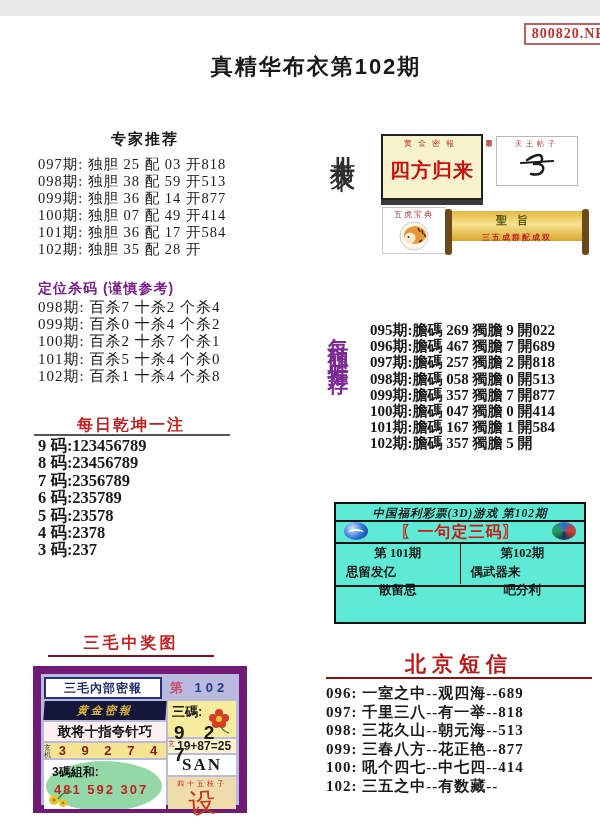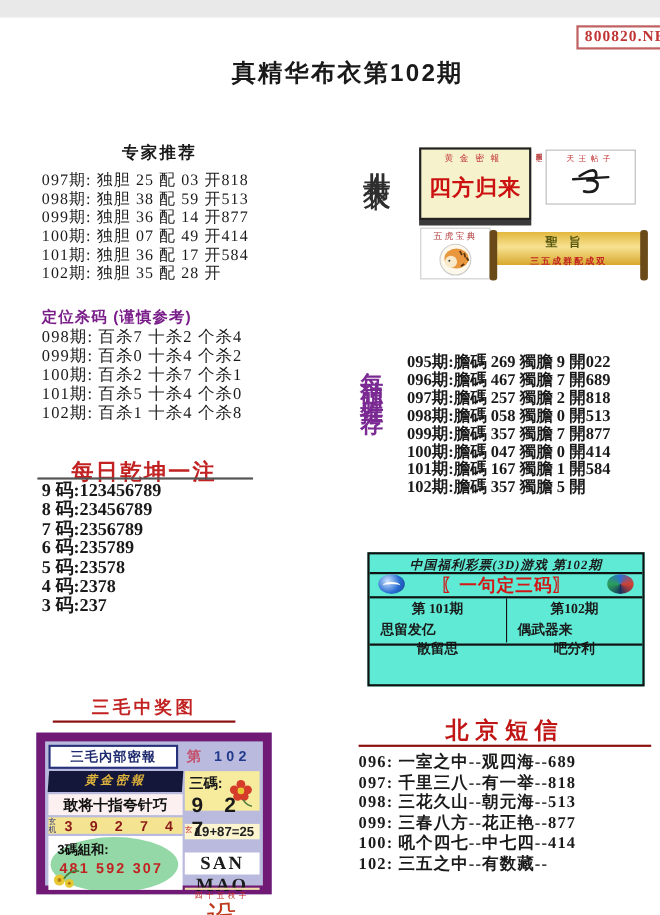--- a/index.html
+++ b/index.html
@@ -11,21 +11,21 @@
               font:bold 14px "Liberation Serif",serif;letter-spacing:1px;background:#fff;}
   .page-title{top:36px;left:0;width:100%;text-align:center;font-size:22px;font-weight:bold;letter-spacing:2px;}
   
   .expert-header{top:114px;left:60px;width:170px;text-align:center;font-weight:bold;font-size:15px;letter-spacing:2px;}
   .expert-rows{top:140px;left:38px;font-family:"Liberation Serif",serif;font-size:14.5px;}
   .expert-rows div{line-height:16.9px;letter-spacing:1px;}
   .dingwei-header{top:264px;left:38px;color:#7a1f8a;font-weight:bold;font-size:14px;letter-spacing:1px;}
   .dingwei-rows{top:283px;left:38px;font-family:"Liberation Serif",serif;font-size:15px;}
   .dingwei-rows div{line-height:17.2px;letter-spacing:1px;}
   .qiankun-header{top:399px;left:36px;width:190px;text-align:center;color:#c22222;font-weight:bold;
-                  font-size:20px;font-family:"Liberation Serif",serif;letter-spacing:2px;}
+                  font-size:16px;font-family:"Liberation Serif",serif;letter-spacing:2px;}
   .qiankun-line{top:418px;left:34px;width:196px;height:2px;background:#555;}
   .qiankun-rows{top:421px;left:38px;font-family:"Liberation Serif",serif;font-size:16.5px;font-weight:bold;}
   .qiankun-rows div{line-height:17.4px;}
   
   .buyi-vertical{top:124px;left:326px;writing-mode:vertical-rl;text-orientation:upright;
                  font-size:26px;letter-spacing:3px;color:#2e2e2e;font-weight:500;}
   .collage{top:115px;left:374px;width:214px;height:126px;}
   .box-sifang{position:absolute;left:7px;top:3px;width:98px;height:62px;background:#f6f2cc;
               border:2px solid #222;}
   .box-sifang .tiny-red{margin-top:2px;text-align:center;font-size:8px;color:#c23333;letter-spacing:6px;}
@@ -88,21 +88,21 @@
   .banner{height:19px;background:#15173a;color:#dcb23c;font-style:italic;font-weight:bold;font-size:11px;
           text-align:center;line-height:19px;letter-spacing:3px;transform:skewX(-4deg);}
   .slogan{height:19px;background:#fdf0f1;color:#111;font-weight:bold;font-size:13.5px;text-align:center;line-height:19px;}
   .strip{height:15px;background:#f4e492;display:flex;align-items:center;}
   .strip .pre{font-size:7px;color:#27307a;width:12px;line-height:7px;}
   .strip .digits{flex:1;text-align:center;color:#8b1a1a;font-weight:bold;font-size:13px;letter-spacing:6px;}
   .zuhe{flex:1;background:#fff;position:relative;overflow:hidden;}
   .zuhe .ellipse{position:absolute;left:2px;top:1px;width:116px;height:50px;background:#93d8a6;border-radius:50%;}
   .zuhe .label{position:absolute;left:8px;top:4px;font-size:12px;font-weight:bold;color:#111;}
   .zuhe .vals{position:absolute;left:10px;top:22px;font-size:13px;font-weight:bold;color:#c22222;letter-spacing:2px;}
-  .card-right{flex:1;display:flex;flex-direction:column;gap:12px;}
+  .card-right{flex:1;display:flex;flex-direction:column;gap:2px;}
   .sanma{height:36px;background:#f7eb9e;position:relative;}
   .sanma .label{margin:2px 0 0 4px;font-size:13px;font-weight:bold;}
   .sanma .digits{margin:1px 0 0 6px;font-size:19px;font-weight:bold;letter-spacing:7px;}
   .formula{height:14px;background:#fbf4cf;display:flex;align-items:flex-start;}
   .formula .pre{font-size:7px;color:#c22222;width:9px;}
   .formula .val{font-size:12px;font-weight:bold;color:#222;}
   .sanmao-en{height:20px;background:#fff;text-align:center;font-family:"Liberation Serif",serif;
              font-weight:bold;font-size:17px;letter-spacing:2px;line-height:20px;}
   .shebox{flex:1;background:#efdcad;position:relative;}
   .shebox .tiny{position:absolute;top:2px;left:0;width:100%;text-align:center;font-size:7px;color:#c22222;letter-spacing:3px;}

